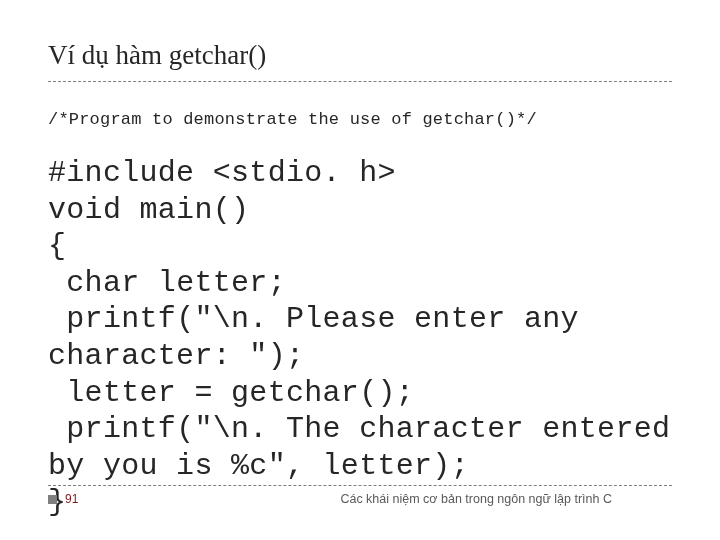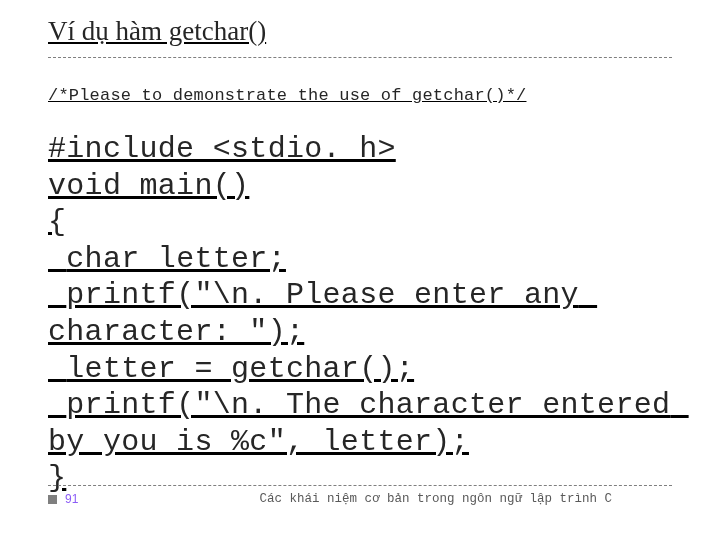--- a/index.html
+++ b/index.html
@@ -5,22 +5,21 @@
   * { margin: 0; padding: 0; box-sizing: border-box; }
   body {
     width: 720px;
     height: 540px;
     background: #ffffff;
     font-family: "Times New Roman", serif;
     position: relative;
     overflow: hidden;
   }
   .slide {
-    padding: 16px 48px 0 48px;
-    text-decoration: underline;
+    padding: 40px 48px 0 48px;
   }
   .title {
     font-size: 27px;
     color: #262626;
     font-weight: normal;
     padding-bottom: 8px;
     margin-bottom: 2px;
   }
   .dashed-line-top {
     border-top: 1px dashed #7f7f7f;
@@ -58,38 +57,38 @@
   .footer-marker {
     width: 9px;
     height: 9px;
     background: #7f7f7f;
     margin-right: 8px;
     flex-shrink: 0;
   }
   .page-number {
     font-family: Arial, sans-serif;
     font-size: 12px;
-    color: #8b5cf6;
+    color: #7f1d1d;
     flex-shrink: 0;
   }
   .footer-text {
-    font-family: Liberation Mono, monospace;
+    font-family: Liberation Sans, sans-serif;
     font-size: 12.5px;
     color: #595959;
     margin-left: auto;
     margin-right: 60px;
   }
 </style>
 </head>
 <body>
 
 <div class="slide">
   <h1 class="title">Ví dụ hàm getchar()</h1>
   <div class="dashed-line-top"></div>
-  <div class="comment-line">/*Please to demonstrate the use of getchar()*/</div>
+  <div class="comment-line">/*Program to demonstrate the use of getchar()*/</div>
   <div class="code-block">#include &lt;stdio. h&gt;
 void main()
 {
  char letter;
  printf("\n. Please enter any character: ");
  letter = getchar();
  printf("\n. The character entered by you is %c", letter);
 }</div>
 </div>
 

